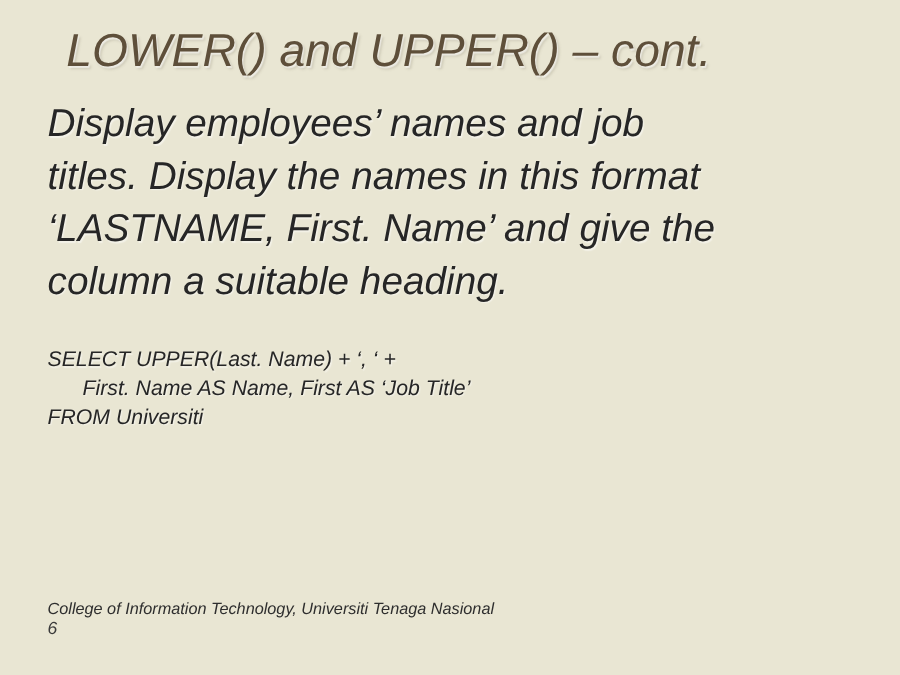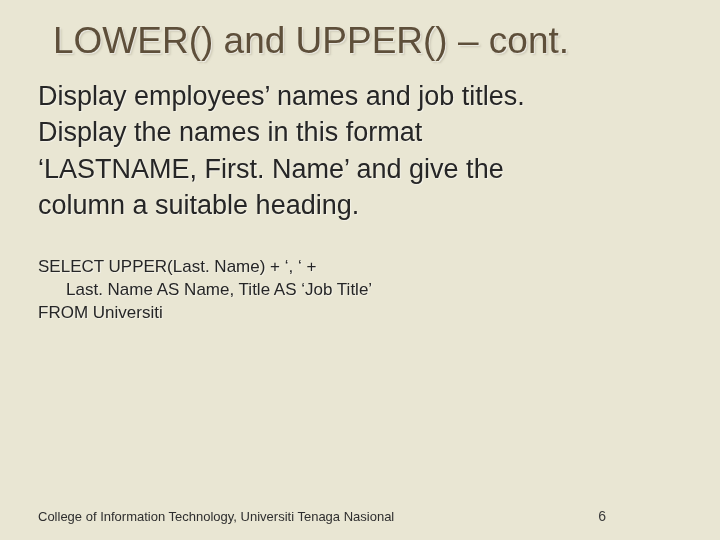--- a/index.html
+++ b/index.html
@@ -14,86 +14,88 @@
     font-family: Verdana, Geneva, sans-serif;
     position: relative;
     color: #2a2a2a;
   }
   .slide {
     width: 644px;
     height: 540px;
     box-sizing: border-box;
     padding: 20px 60px 0 38px;
     position: relative;
+    font-style: italic;
   }
   .title {
     font-size: 37px;
     color: #5e4f3a;
     text-align: center;
     margin: 0 0 16px 0;
     font-weight: 400;
     letter-spacing: 0px;
     text-shadow: 1px 1px 1px rgba(255,255,255,0.6), 2px 2px 2px rgba(120,110,90,0.25);
   }
   .example-label {
     font-size: 23px;
     color: #262626;
     margin: 0 0 30px 0;
     font-weight: 400;
     text-shadow: 1px 1px 1px rgba(255,255,255,0.5);
   }
   .description {
-    font-size: 27px;
+    font-size: 31px;
     line-height: 1.35;
     color: #262626;
     margin: 0 0 32px 0;
     text-shadow: 1px 1px 1px rgba(255,255,255,0.5);
   }
   .code {
     font-size: 17px;
     line-height: 1.35;
     color: #262626;
     margin: 0;
     font-weight: 400;
     text-shadow: 1px 1px 1px rgba(255,255,255,0.5);
   }
   .code .indent {
     display: inline-block;
     width: 28px;
   }
   .footer {
     position: absolute;
-    bottom: 16px;
+    bottom: 30px;
     left: 38px;
     right: 38px;
     font-family: Arial, Helvetica, sans-serif;
     font-size: 13px;
     color: #2e2e2e;
     display: flex;
     justify-content: space-between;
     align-items: baseline;
+    flex-direction: column;
   }
   .footer-right {
     font-size: 14px;
     color: #3a3a3a;
   }
 </style>
 </head>
 <body>
 
 <div class="slide">
 
   <h1 class="title">LOWER() and UPPER() – cont.</h1>
 
 
   <p class="description">Display employees’ names and job titles. Display the names in this format ‘LASTNAME, First. Name’ and give the column a suitable heading.</p>
 
   <p class="code">
     <span>SELECT UPPER(Last. Name) + ‘, ‘ +</span><br>
-    <span class="indent"></span><span>Last. Name AS Name, Title AS ‘Job Title’</span><br>
+    <span class="indent"></span><span>First. Name AS Name, First AS ‘Job Title’</span><br>
     <span>FROM Universiti</span>
   </p>
 
   <div class="footer">
     <span>College of Information Technology, Universiti Tenaga Nasional</span>
     <span class="footer-right">6</span>
   </div>
 
 </div>
 

